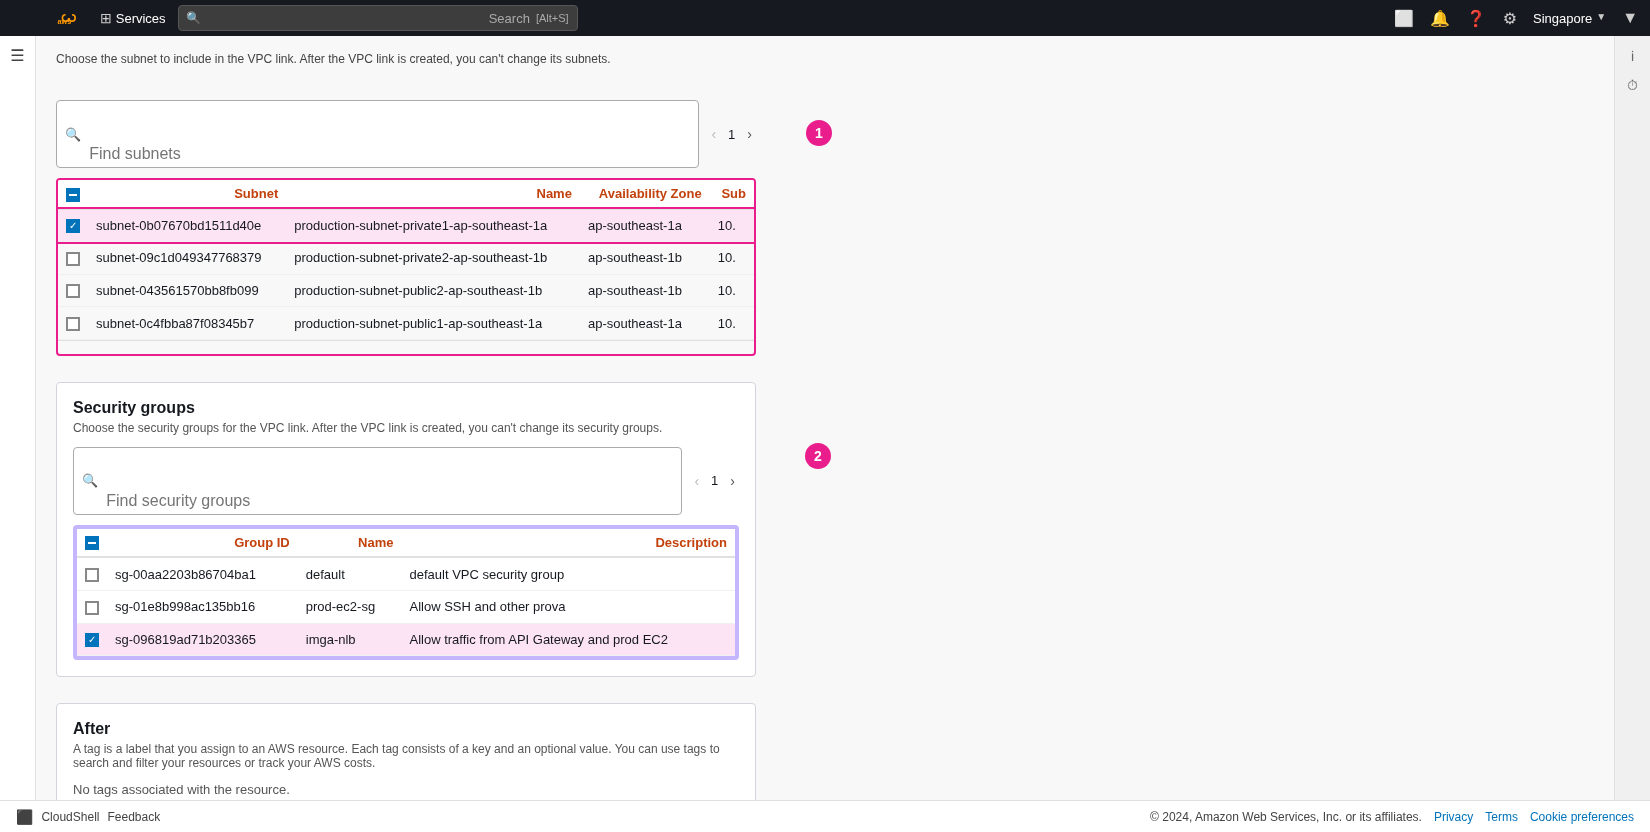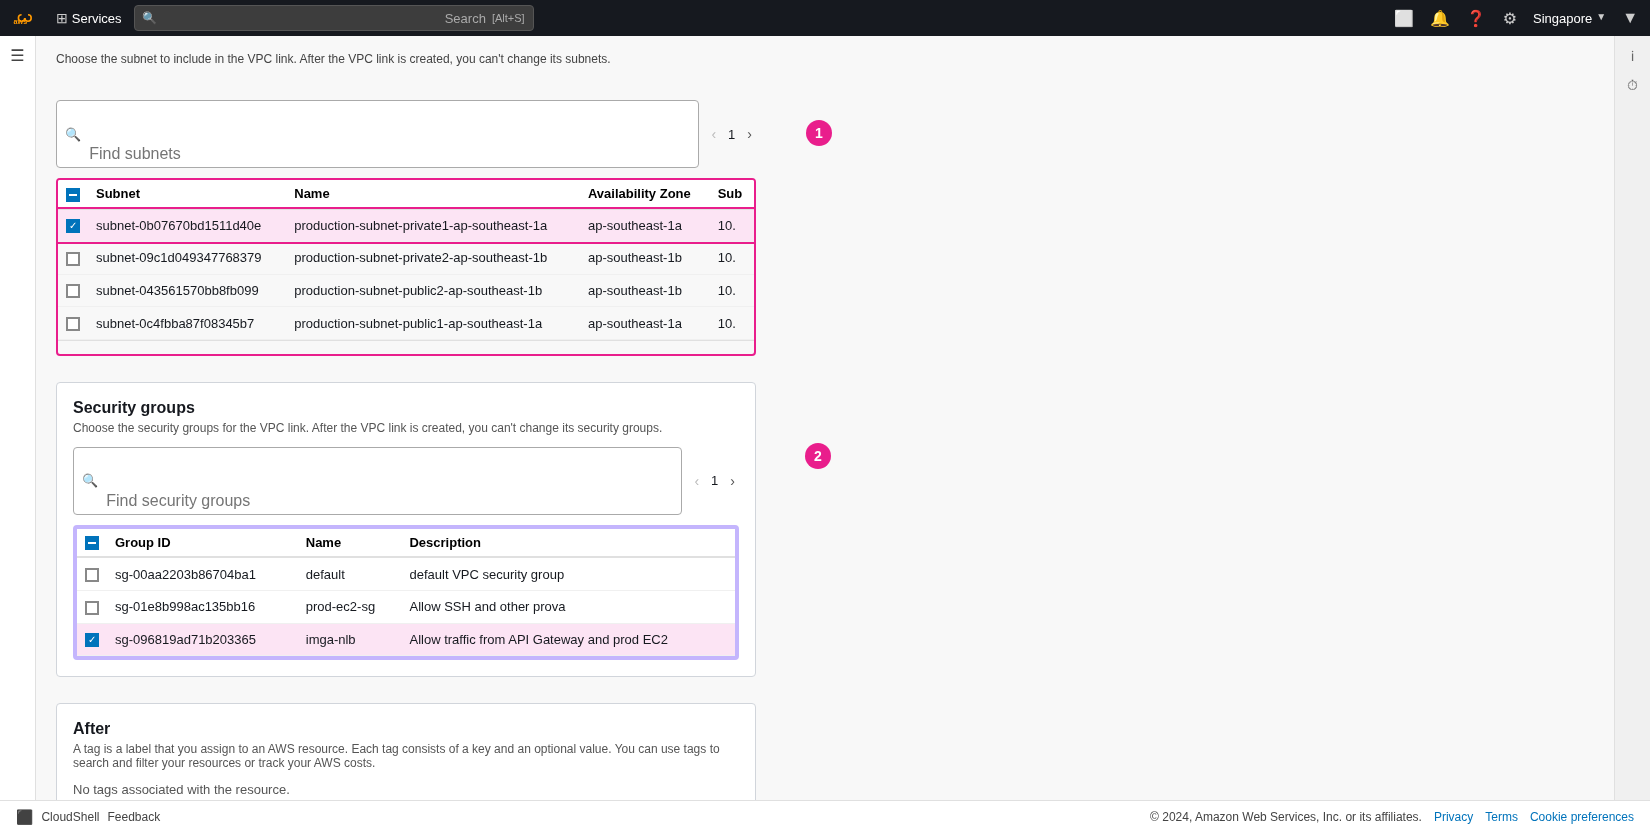--- a/index.html
+++ b/index.html
@@ -10,21 +10,21 @@
       background: #16191f;
       height: 36px;
       display: flex;
       align-items: center;
       padding: 0 12px;
       gap: 12px;
       flex-shrink: 0;
       z-index: 100;
     }
     .aws-logo {
-      display: flex; align-items: flex-end; gap: 4px;
+      display: flex; align-items: flex-end; gap: 4px; margin-left: 44px;
     }
     .aws-logo-icon {
       width: 32px; height: 20px;
     }
     .nav-services {
       display: flex; align-items: center; gap: 4px; color: #fff; font-size: 13px; cursor: pointer;
     }
     .search-bar {
       flex: 1; max-width: 400px;
       background: #3d3d3d;
@@ -122,23 +122,23 @@
     .search-pagination-row {
       display: flex; align-items: center; gap: 8px; margin-bottom: 10px;
     }
     .search-pagination-row .find-input-wrap { margin-bottom: 0; flex: 1; }
 
     
     .data-table {
       width: 100%; border-collapse: collapse; font-size: 13px;
     }
     .data-table th {
-      text-align: left; font-weight: 600; padding: 6px 8px;
+      text-align: right; font-weight: 600; padding: 6px 8px;
       border-bottom: 2px solid #e0e0e0; background: #fff;
-      color: #000000;
+      color: #c2410c;
     }
     .data-table td {
       padding: 8px 8px; border-bottom: 1px solid #f0f0f0;
       color: #16191f;
     }
 
     .checkbox-col { width: 28px; }
 
     
     .row-selected td {

